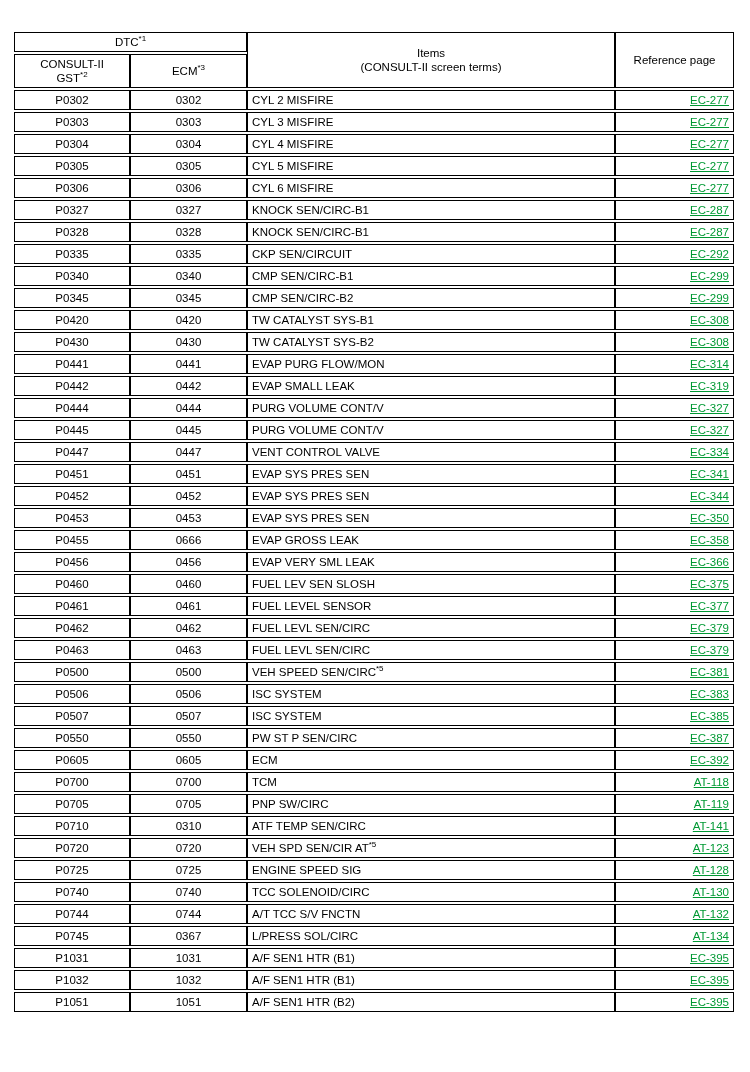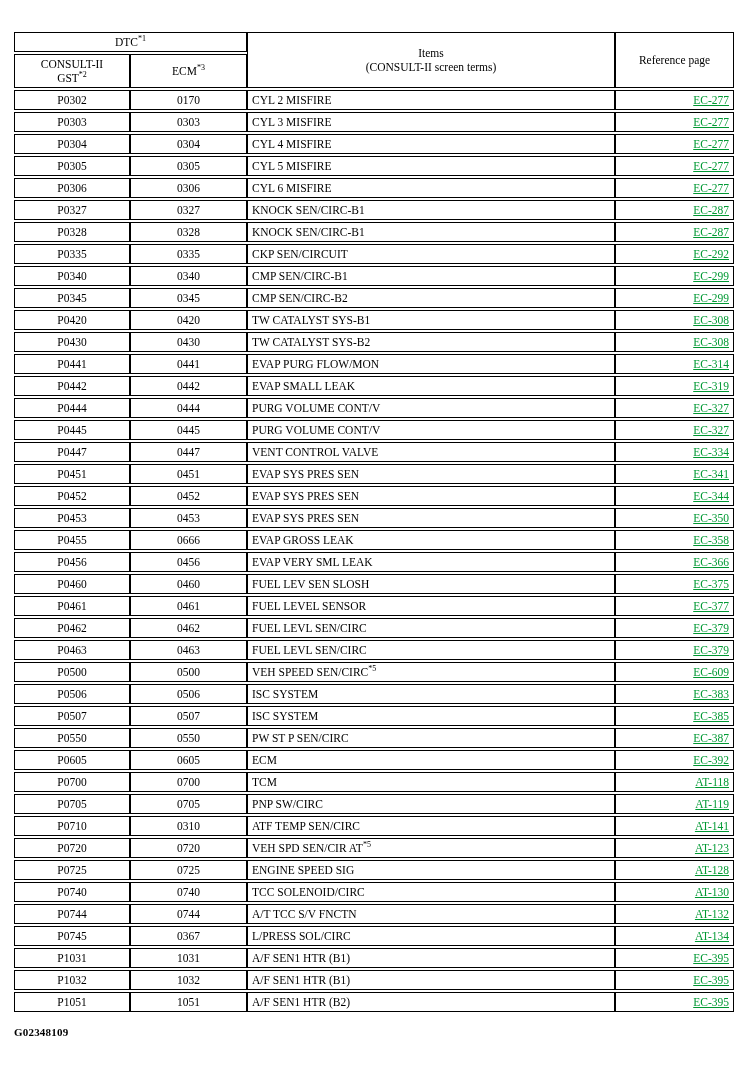--- a/index.html
+++ b/index.html
@@ -1,21 +1,21 @@
 <!DOCTYPE html>
 <html style="--link: #009933;"><head>
 <meta charset="utf-8">
 <style>
   html,body{margin:0;padding:0;background:#ffffff;}
   .page{
     position:relative;
     width:750px;height:1072px;
     box-sizing:border-box;
     padding:30px 0 0 14px;
-    font-family:Liberation Serif, serif;
+    font-family:Liberation Sans, sans-serif;
     color:#000;
     background:#fff;
     overflow:hidden;
   }
   table.dtc{
     border-collapse:separate;
     border-spacing:0 2px;
     table-layout:fixed;
     width:720px;
   }
@@ -68,21 +68,21 @@
           <span>GST</span><sup>*2</sup>
         </th>
         <th>
           <span>ECM</span><sup>*3</sup>
         </th>
       </tr>
     </thead>
     <tbody>
         <tr>
           <td class="c-dtc">P0302</td>
-          <td class="c-ecm">0170</td>
+          <td class="c-ecm">0302</td>
           <td class="c-item">CYL 2 MISFIRE</td>
           <td class="c-ref"><a class="ref-link">EC-277</a></td>
         </tr>
         <tr>
           <td class="c-dtc">P0303</td>
           <td class="c-ecm">0303</td>
           <td class="c-item">CYL 3 MISFIRE</td>
           <td class="c-ref"><a class="ref-link">EC-277</a></td>
         </tr>
         <tr>
@@ -226,21 +226,21 @@
         <tr>
           <td class="c-dtc">P0463</td>
           <td class="c-ecm">0463</td>
           <td class="c-item">FUEL LEVL SEN/CIRC</td>
           <td class="c-ref"><a class="ref-link">EC-379</a></td>
         </tr>
         <tr>
           <td class="c-dtc">P0500</td>
           <td class="c-ecm">0500</td>
           <td class="c-item">VEH SPEED SEN/CIRC<sup>*5</sup></td>
-          <td class="c-ref"><a class="ref-link">EC-609</a></td>
+          <td class="c-ref"><a class="ref-link">EC-381</a></td>
         </tr>
         <tr>
           <td class="c-dtc">P0506</td>
           <td class="c-ecm">0506</td>
           <td class="c-item">ISC SYSTEM</td>
           <td class="c-ref"><a class="ref-link">EC-383</a></td>
         </tr>
         <tr>
           <td class="c-dtc">P0507</td>
           <td class="c-ecm">0507</td>
@@ -320,14 +320,13 @@
           <td class="c-ref"><a class="ref-link">EC-395</a></td>
         </tr>
         <tr>
           <td class="c-dtc">P1051</td>
           <td class="c-ecm">1051</td>
           <td class="c-item">A/F SEN1 HTR (B2)</td>
           <td class="c-ref"><a class="ref-link">EC-395</a></td>
         </tr>
       </tbody>
   </table>
-  <div class="figure-id">G02348109</div>
 </div>
 
 </body></html>

